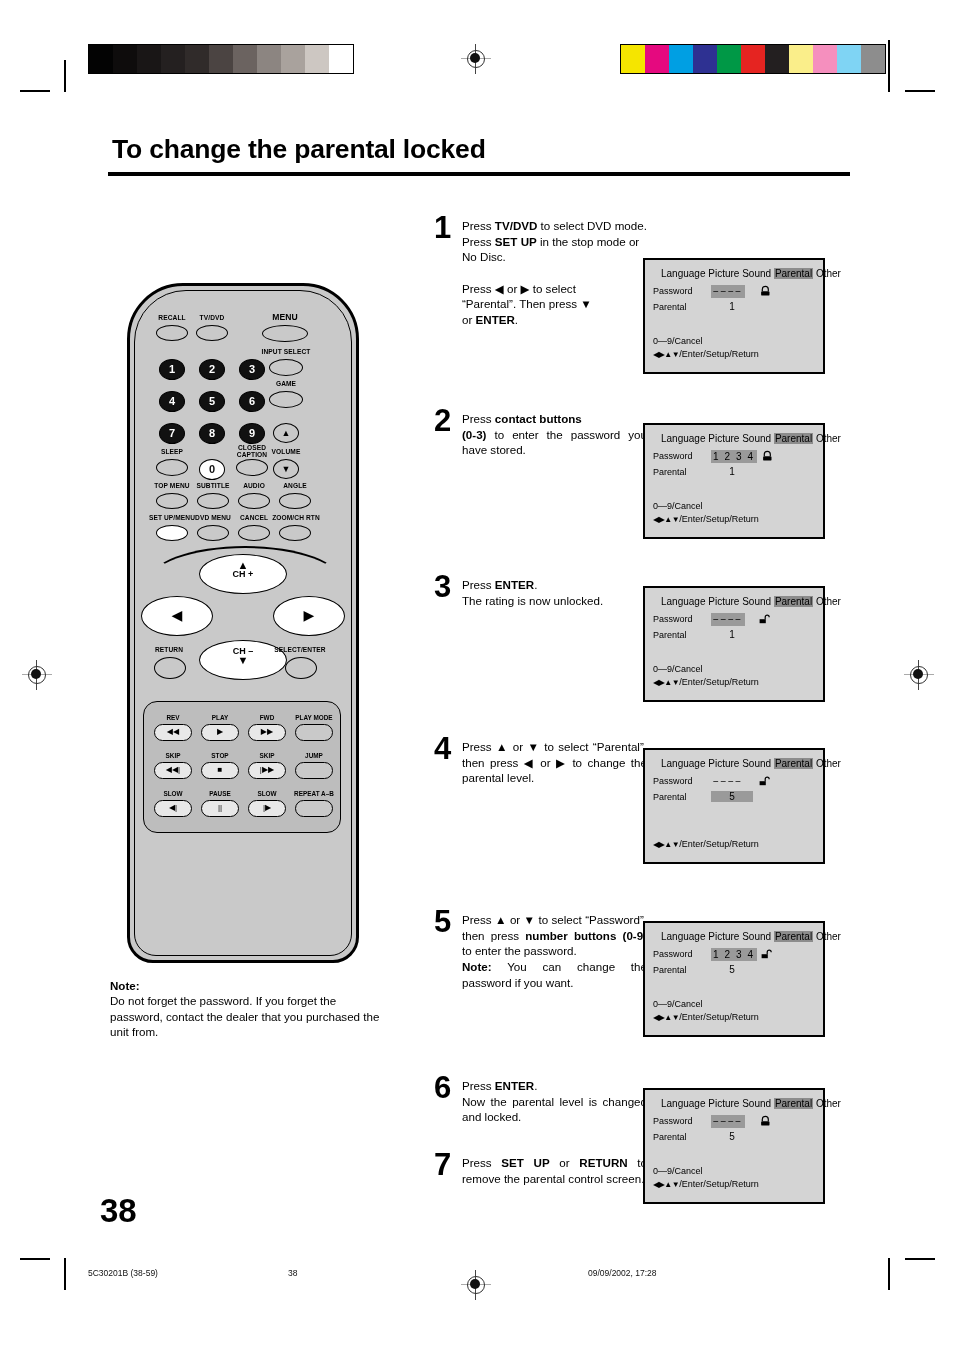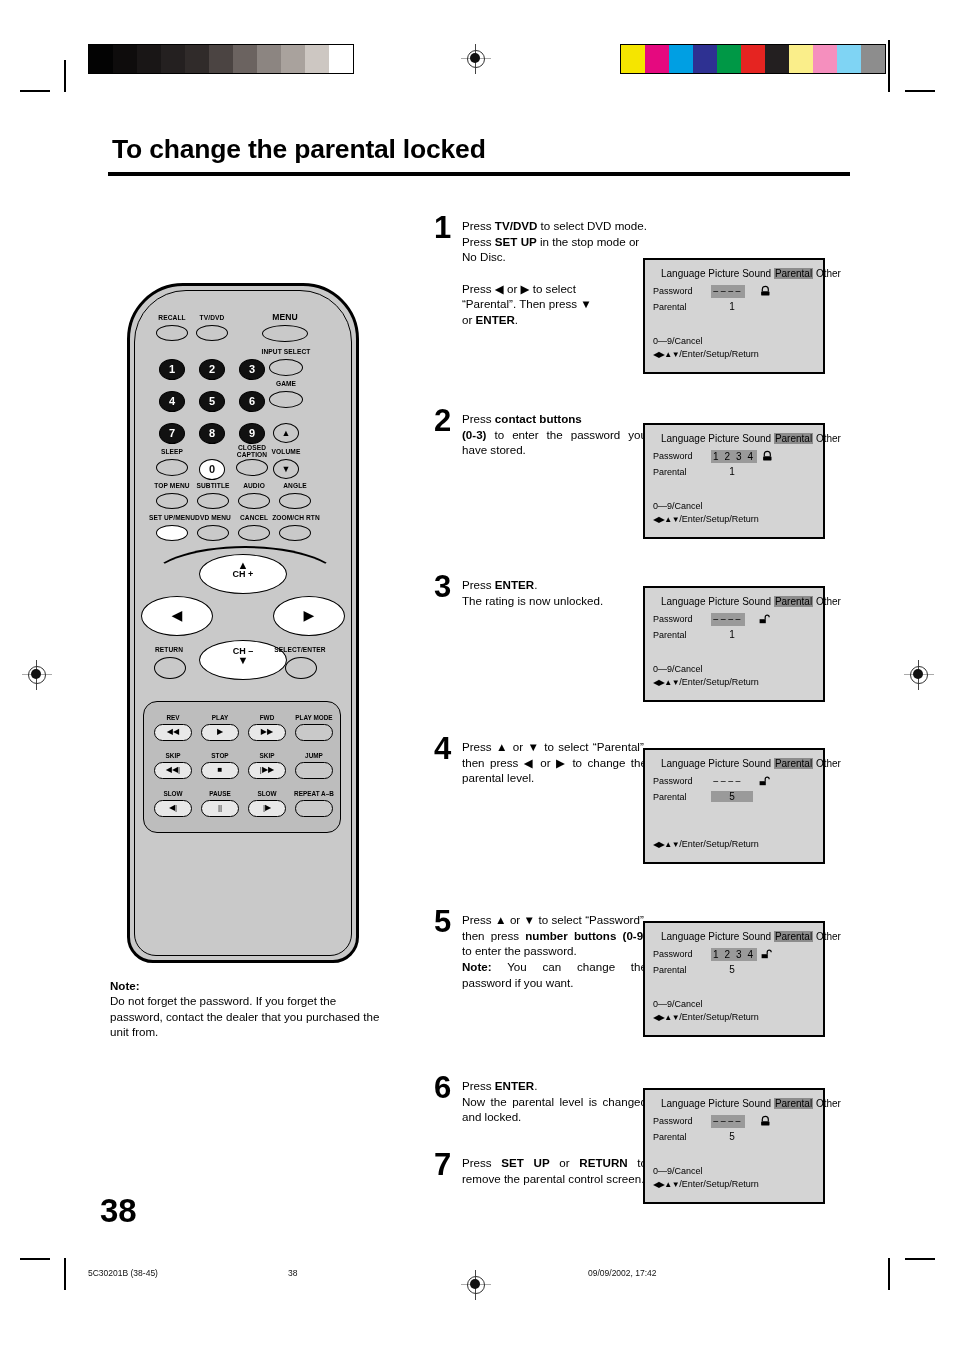--- a/index.html
+++ b/index.html
@@ -270,23 +270,23 @@
       <div class="pbtn plain" style="left: 151px; top: 98px;"></div>
     </div>
 </div>
 
 <div class="note">
   <b>Note:</b><br>
   <span>Do not forget the password. If you forget the password, contact the dealer that you purchased the unit from.</span>
 </div>
 
 <div class="folio">38</div>
-<div class="footer f1">5C30201B (38-45)</div>
+<div class="footer f1">5C30201B (38-59)</div>
 <div class="footer f2">38</div>
-<div class="footer f3">09/09/2002, 17:42</div>
+<div class="footer f3">09/09/2002, 17:28</div>
 
 <div id="steps-root">
     <div class="step" style="left: 434px; top: 218px;">
       <div class="stepnum">1</div>
       <div class="steptext">Press <b>TV/DVD</b> to select DVD mode.<br>Press <b>SET UP</b> in the stop mode or No Disc.<br><br>Press <span class="ar">◀</span> or <span class="ar">▶</span> to select<br>“Parental”. Then press <span class="ar">▼</span><br>or <b>ENTER</b>.</div>
     </div>
     <div class="step" style="left: 434px; top: 411px;">
       <div class="stepnum">2</div>
       <div class="steptext just">Press <b>contact buttons</b><br><b>(0-3)</b> to enter the password you have stored.</div>
     </div>

